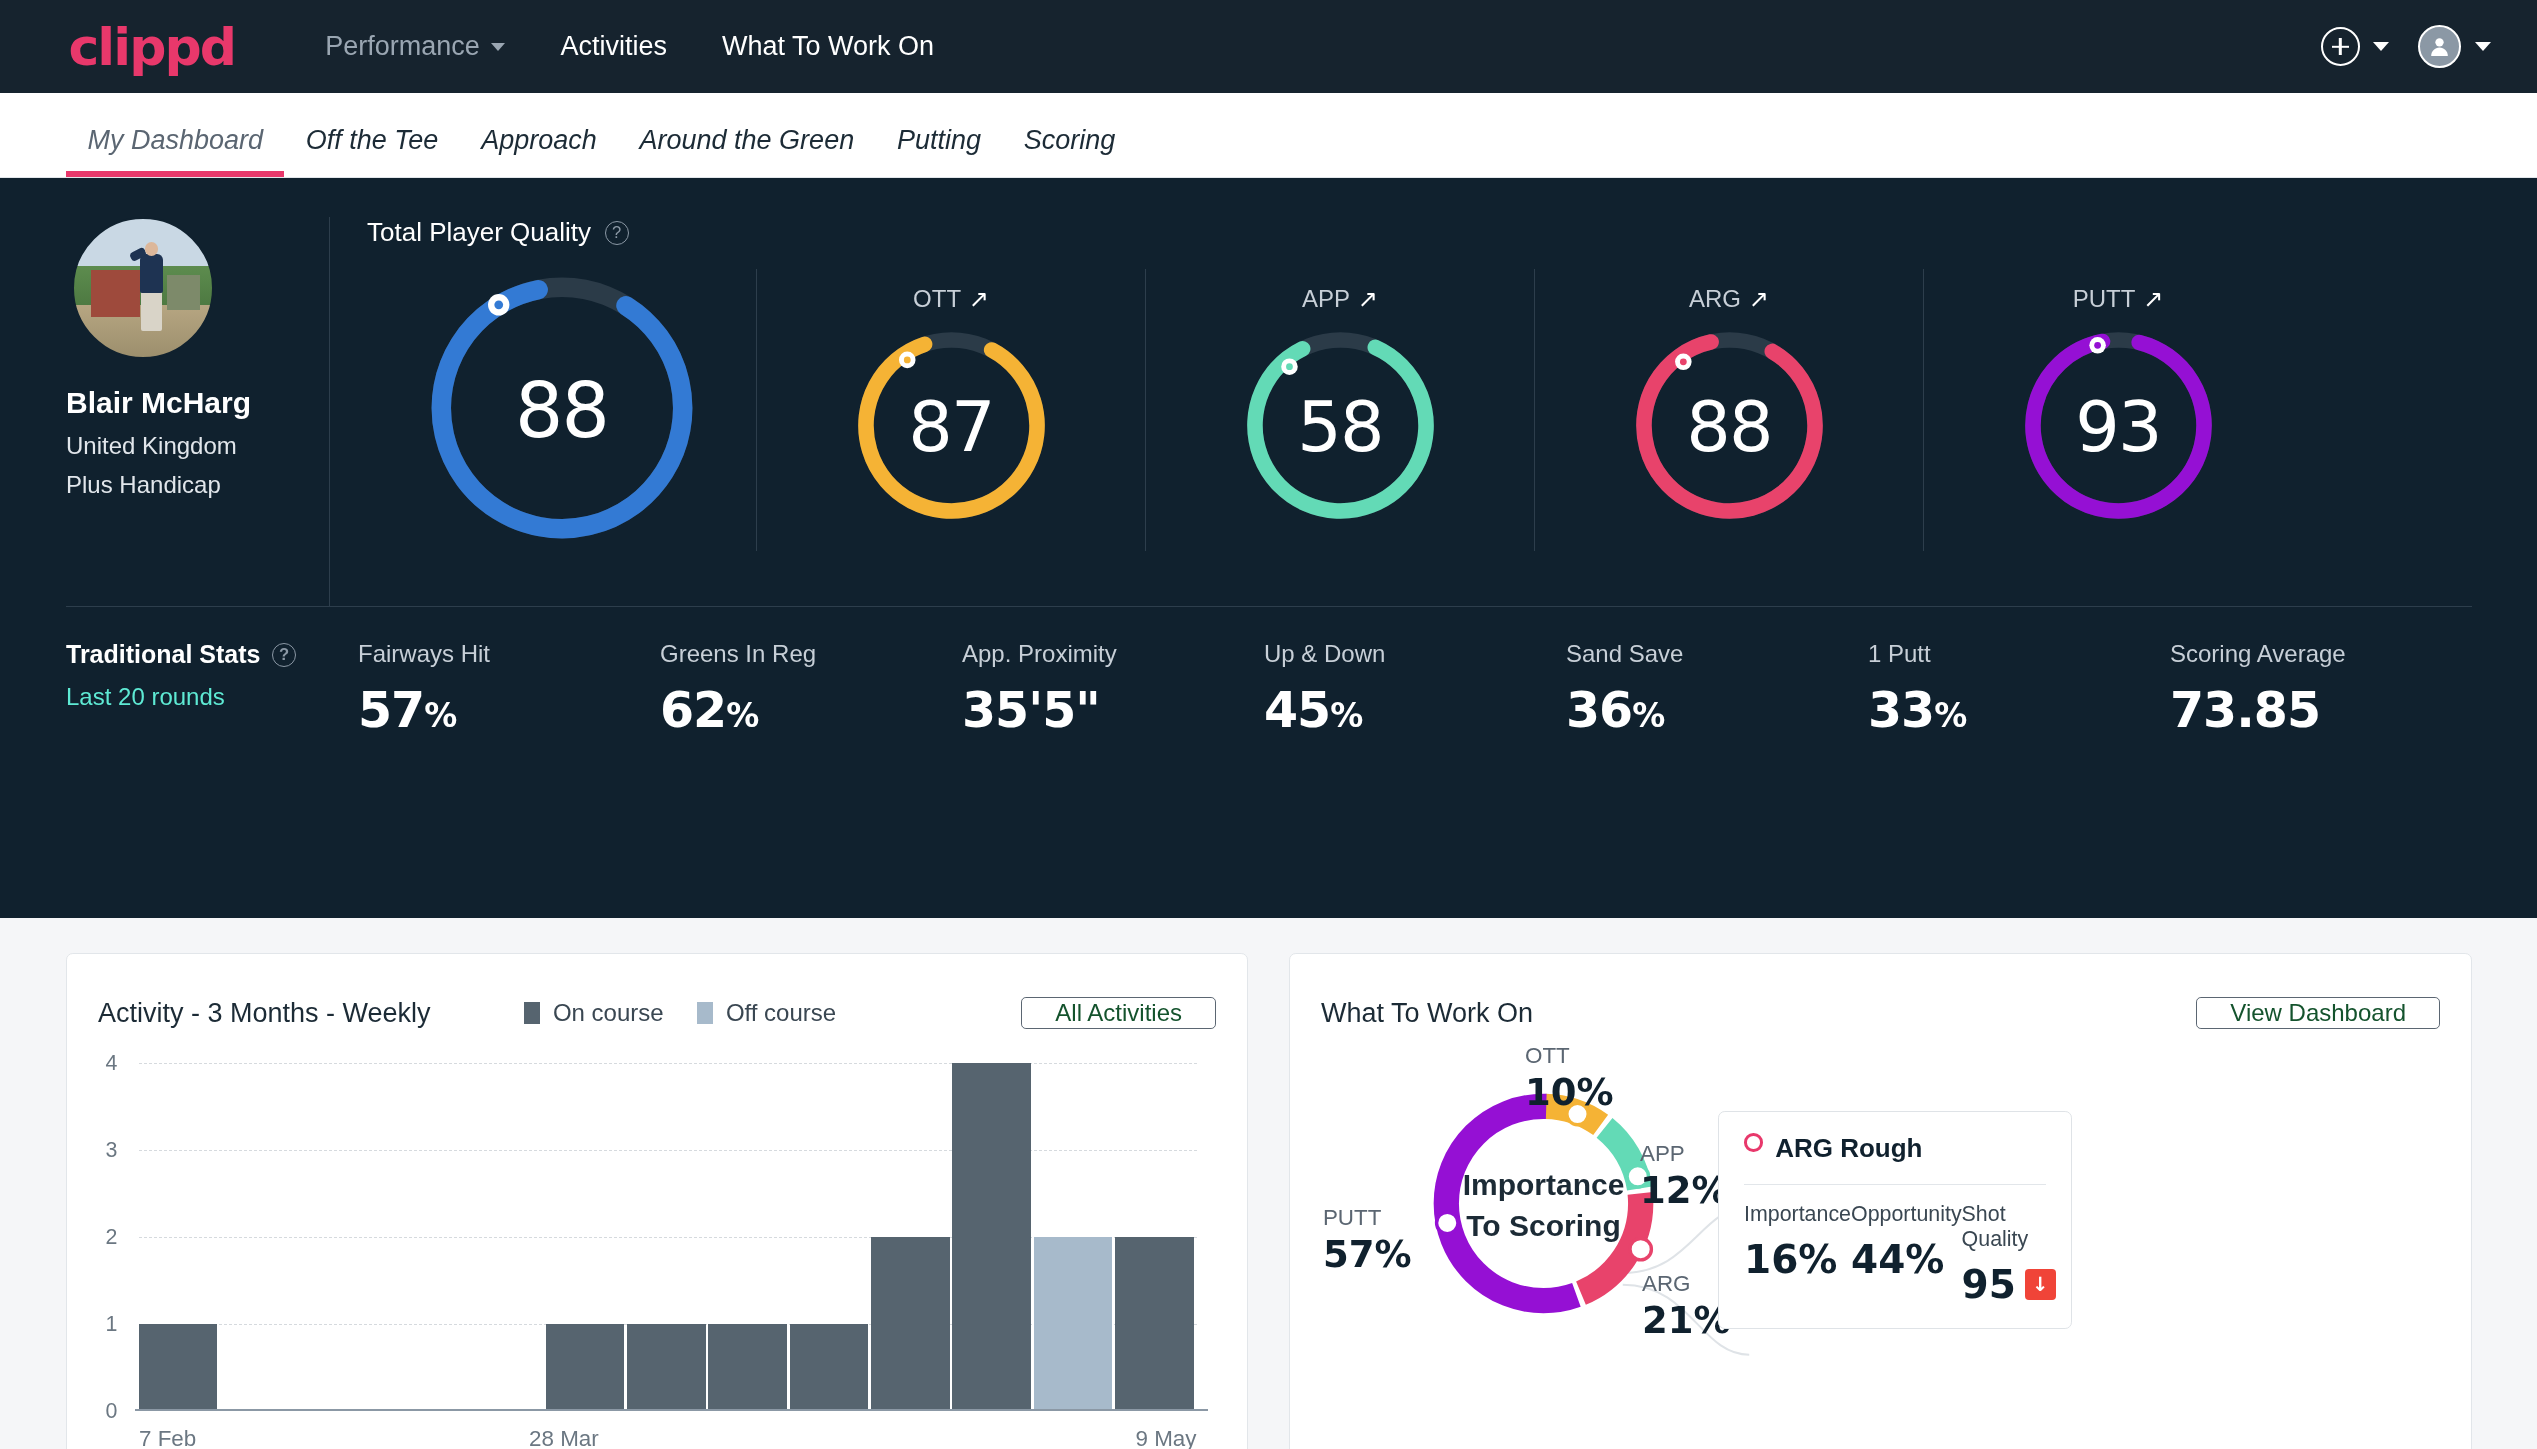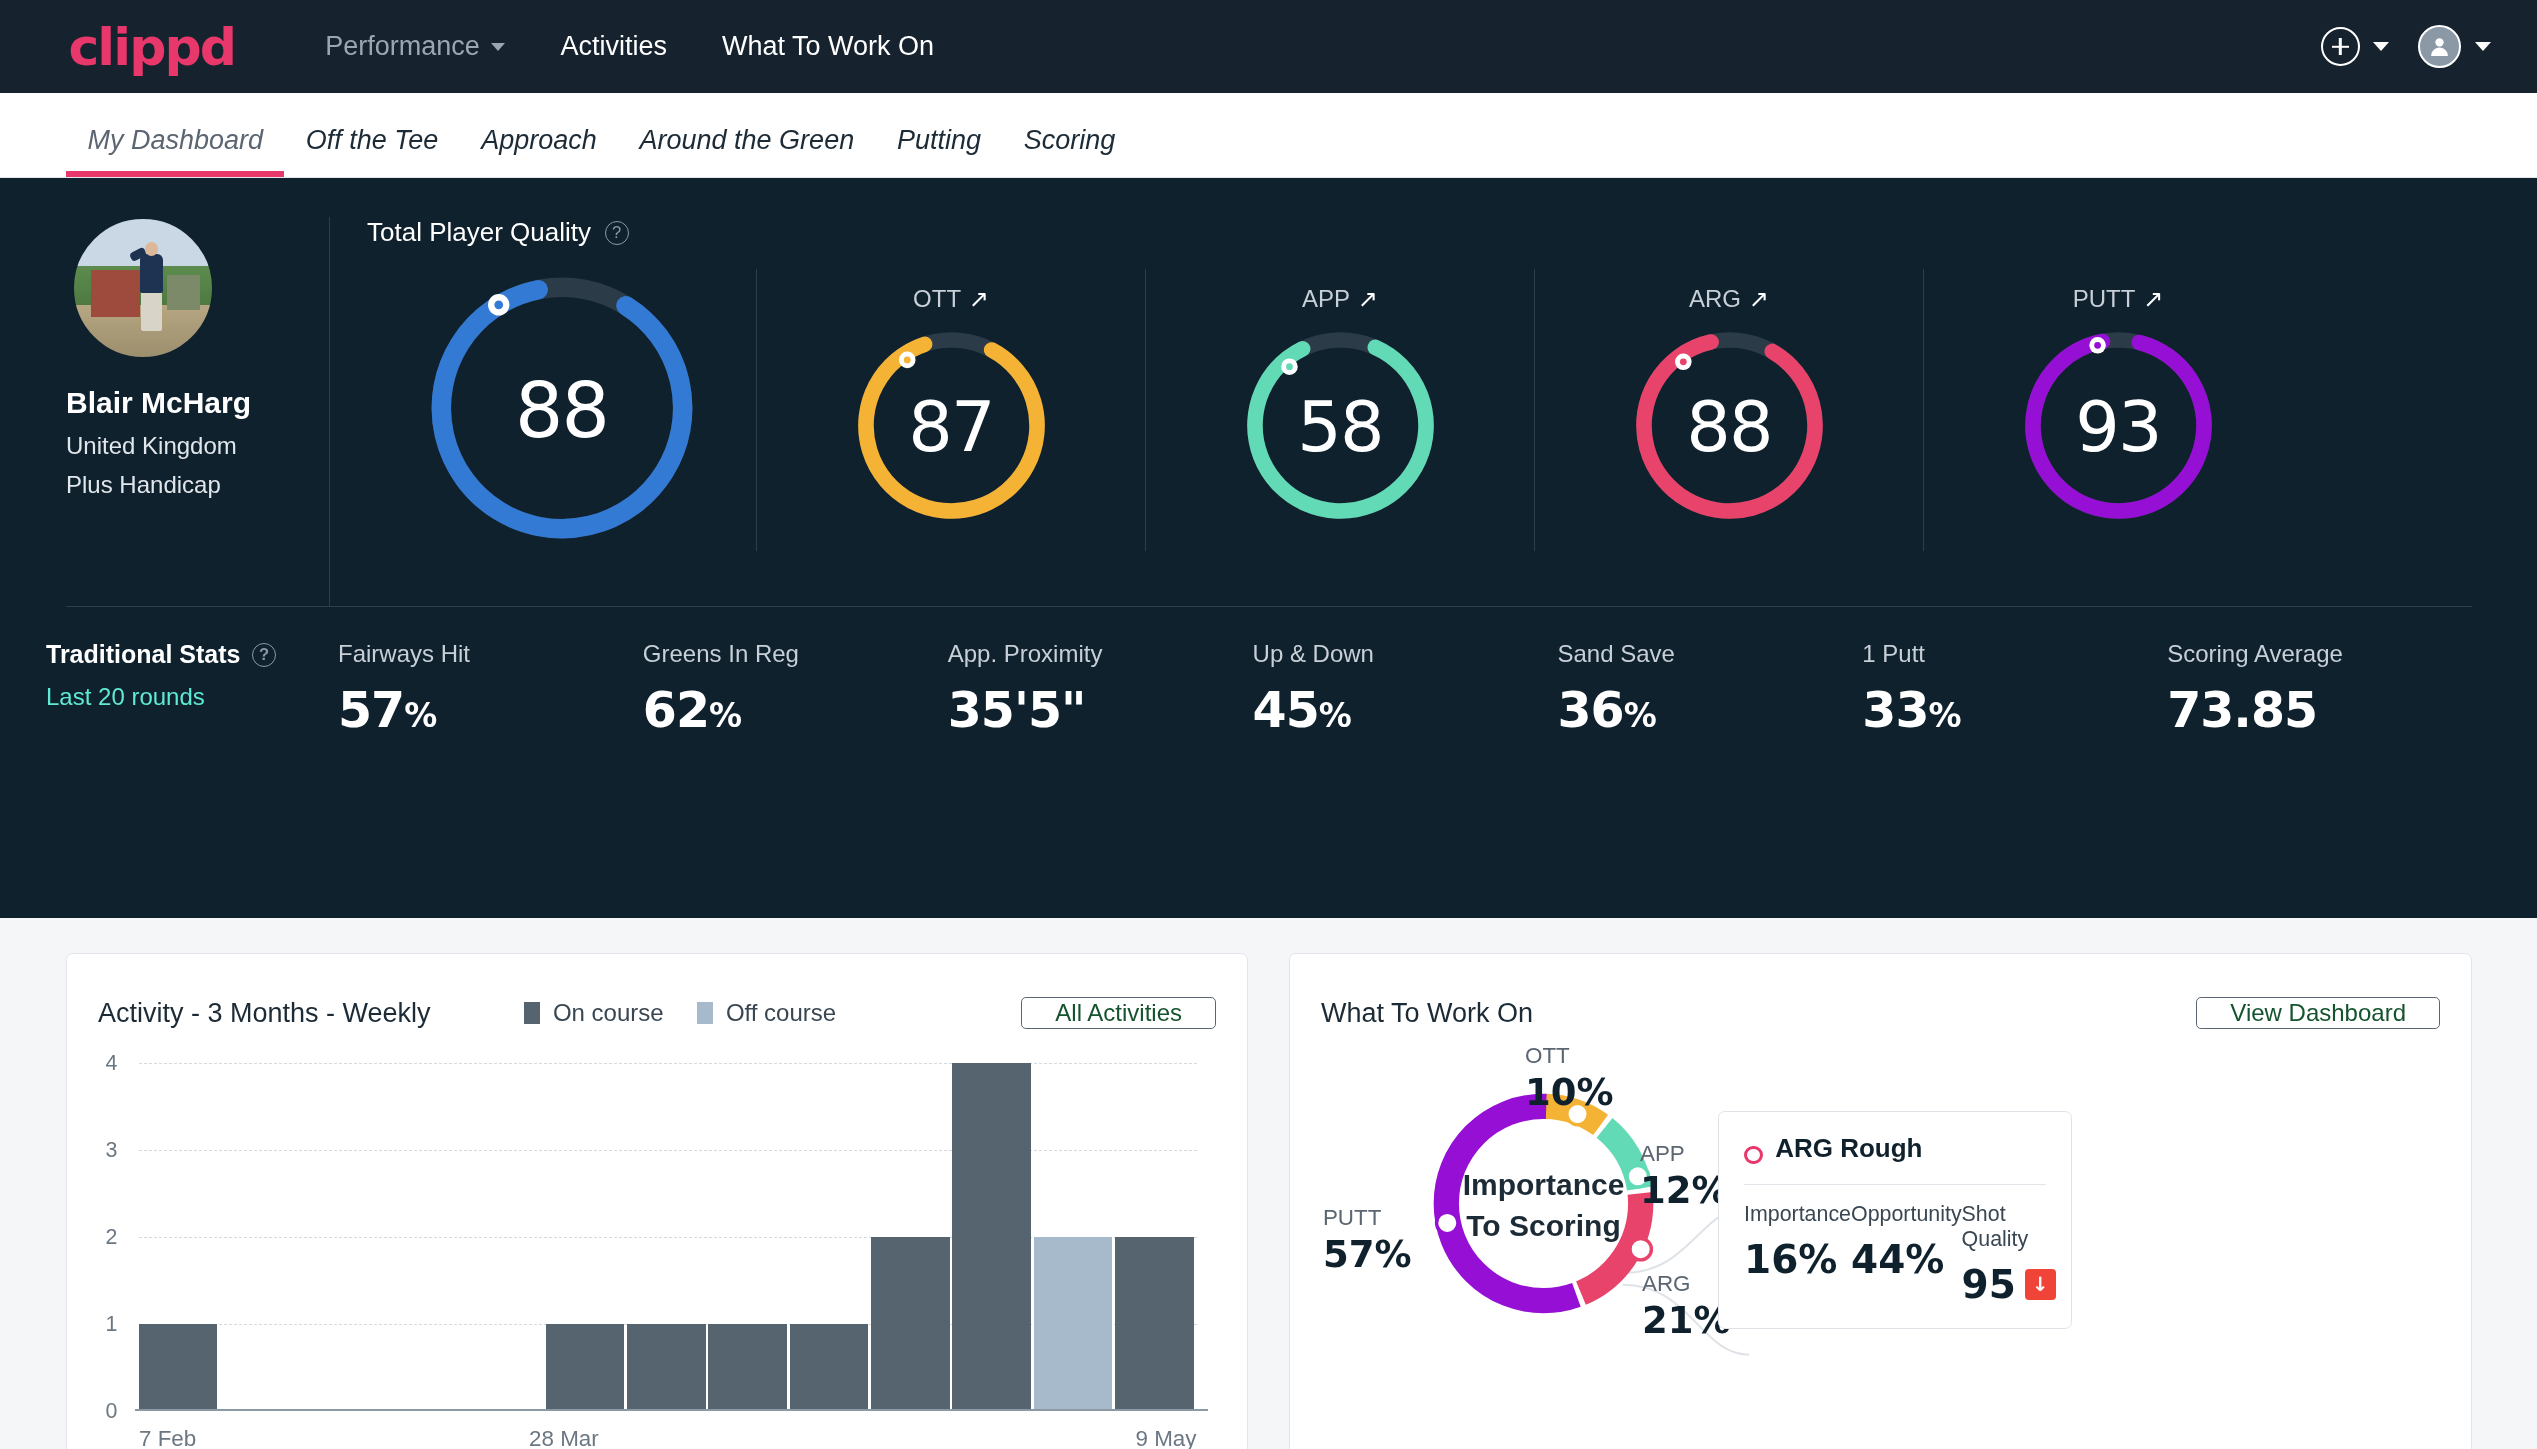--- a/index.html
+++ b/index.html
@@ -131,21 +131,21 @@
   .gauge-num {
     position: absolute; left: 0; right: 0; top: 50%; transform: translateY(-50%);
     text-align: center; font-size: 70px; font-weight: normal; color: #ffffff;
     font-family: "DejaVu Sans", sans-serif; letter-spacing: -1.9px;
   }
   .gauge-cell.main .gauge-num { font-size: 76px; }
 
   
   .trad-divider { height: 1px; background: #2d3e4c; margin: 0 66px; }
   .trad {
-    display: flex; align-items: flex-start; padding: 33px 66px 0 46px;
+    display: flex; align-items: flex-start; padding: 33px 66px 0 66px;
   }
   .trad-left { width: 292px; }
   .trad-title {
     font-size: 25px; font-weight: bold; color: #ffffff;
     display: flex; align-items: center; gap: 11.7px;
   }
   .trad-sub { font-size: 24px; color: #5eead4; margin-top: 13.6px; }
   .trad-stats { display: flex; flex: 1; }
   .tstat { flex: 1; text-align: left; }
   .tstat-label { font-size: 24px; color: #c7cfd7; }
@@ -222,21 +222,21 @@
   .dlabel.ott { left: 204px; top: -5.8px; }
   .dlabel.app { left: 319px; top: 92px; }
   .dlabel.arg { left: 321px; top: 222px; }
   .dlabel.putt { left: 1.9px; top: 156px; text-align: left; }
 
   .tooltip-card {
     position: absolute; left: 397px; top: 62px; width: 354px;
     background: #ffffff; border: 1px solid #dfe3e7; border-radius: 6.8px;
     padding: 21.4px 25px;
   }
-  .tt-head { display: flex; align-items: flex-end; gap: 12.7px; }
+  .tt-head { display: flex; align-items: flex-start; gap: 12.7px; }
   .tt-ring {
     width: 18.5px; height: 18.5px; border-radius: 50%;
     border: 3.9px solid #e8386b;
   }
   .tt-title { font-size: 26px; font-weight: bold; color: #10212e; }
   .tt-div { height: 1px; background: #e2e6ea; margin: 19.5px 0 17.5px 0; }
   .tt-cols { display: flex; }
   .tt-col { flex: 1; }
   .tt-k { font-size: 21.4px; color: #3a4752; }
   .tt-v {

